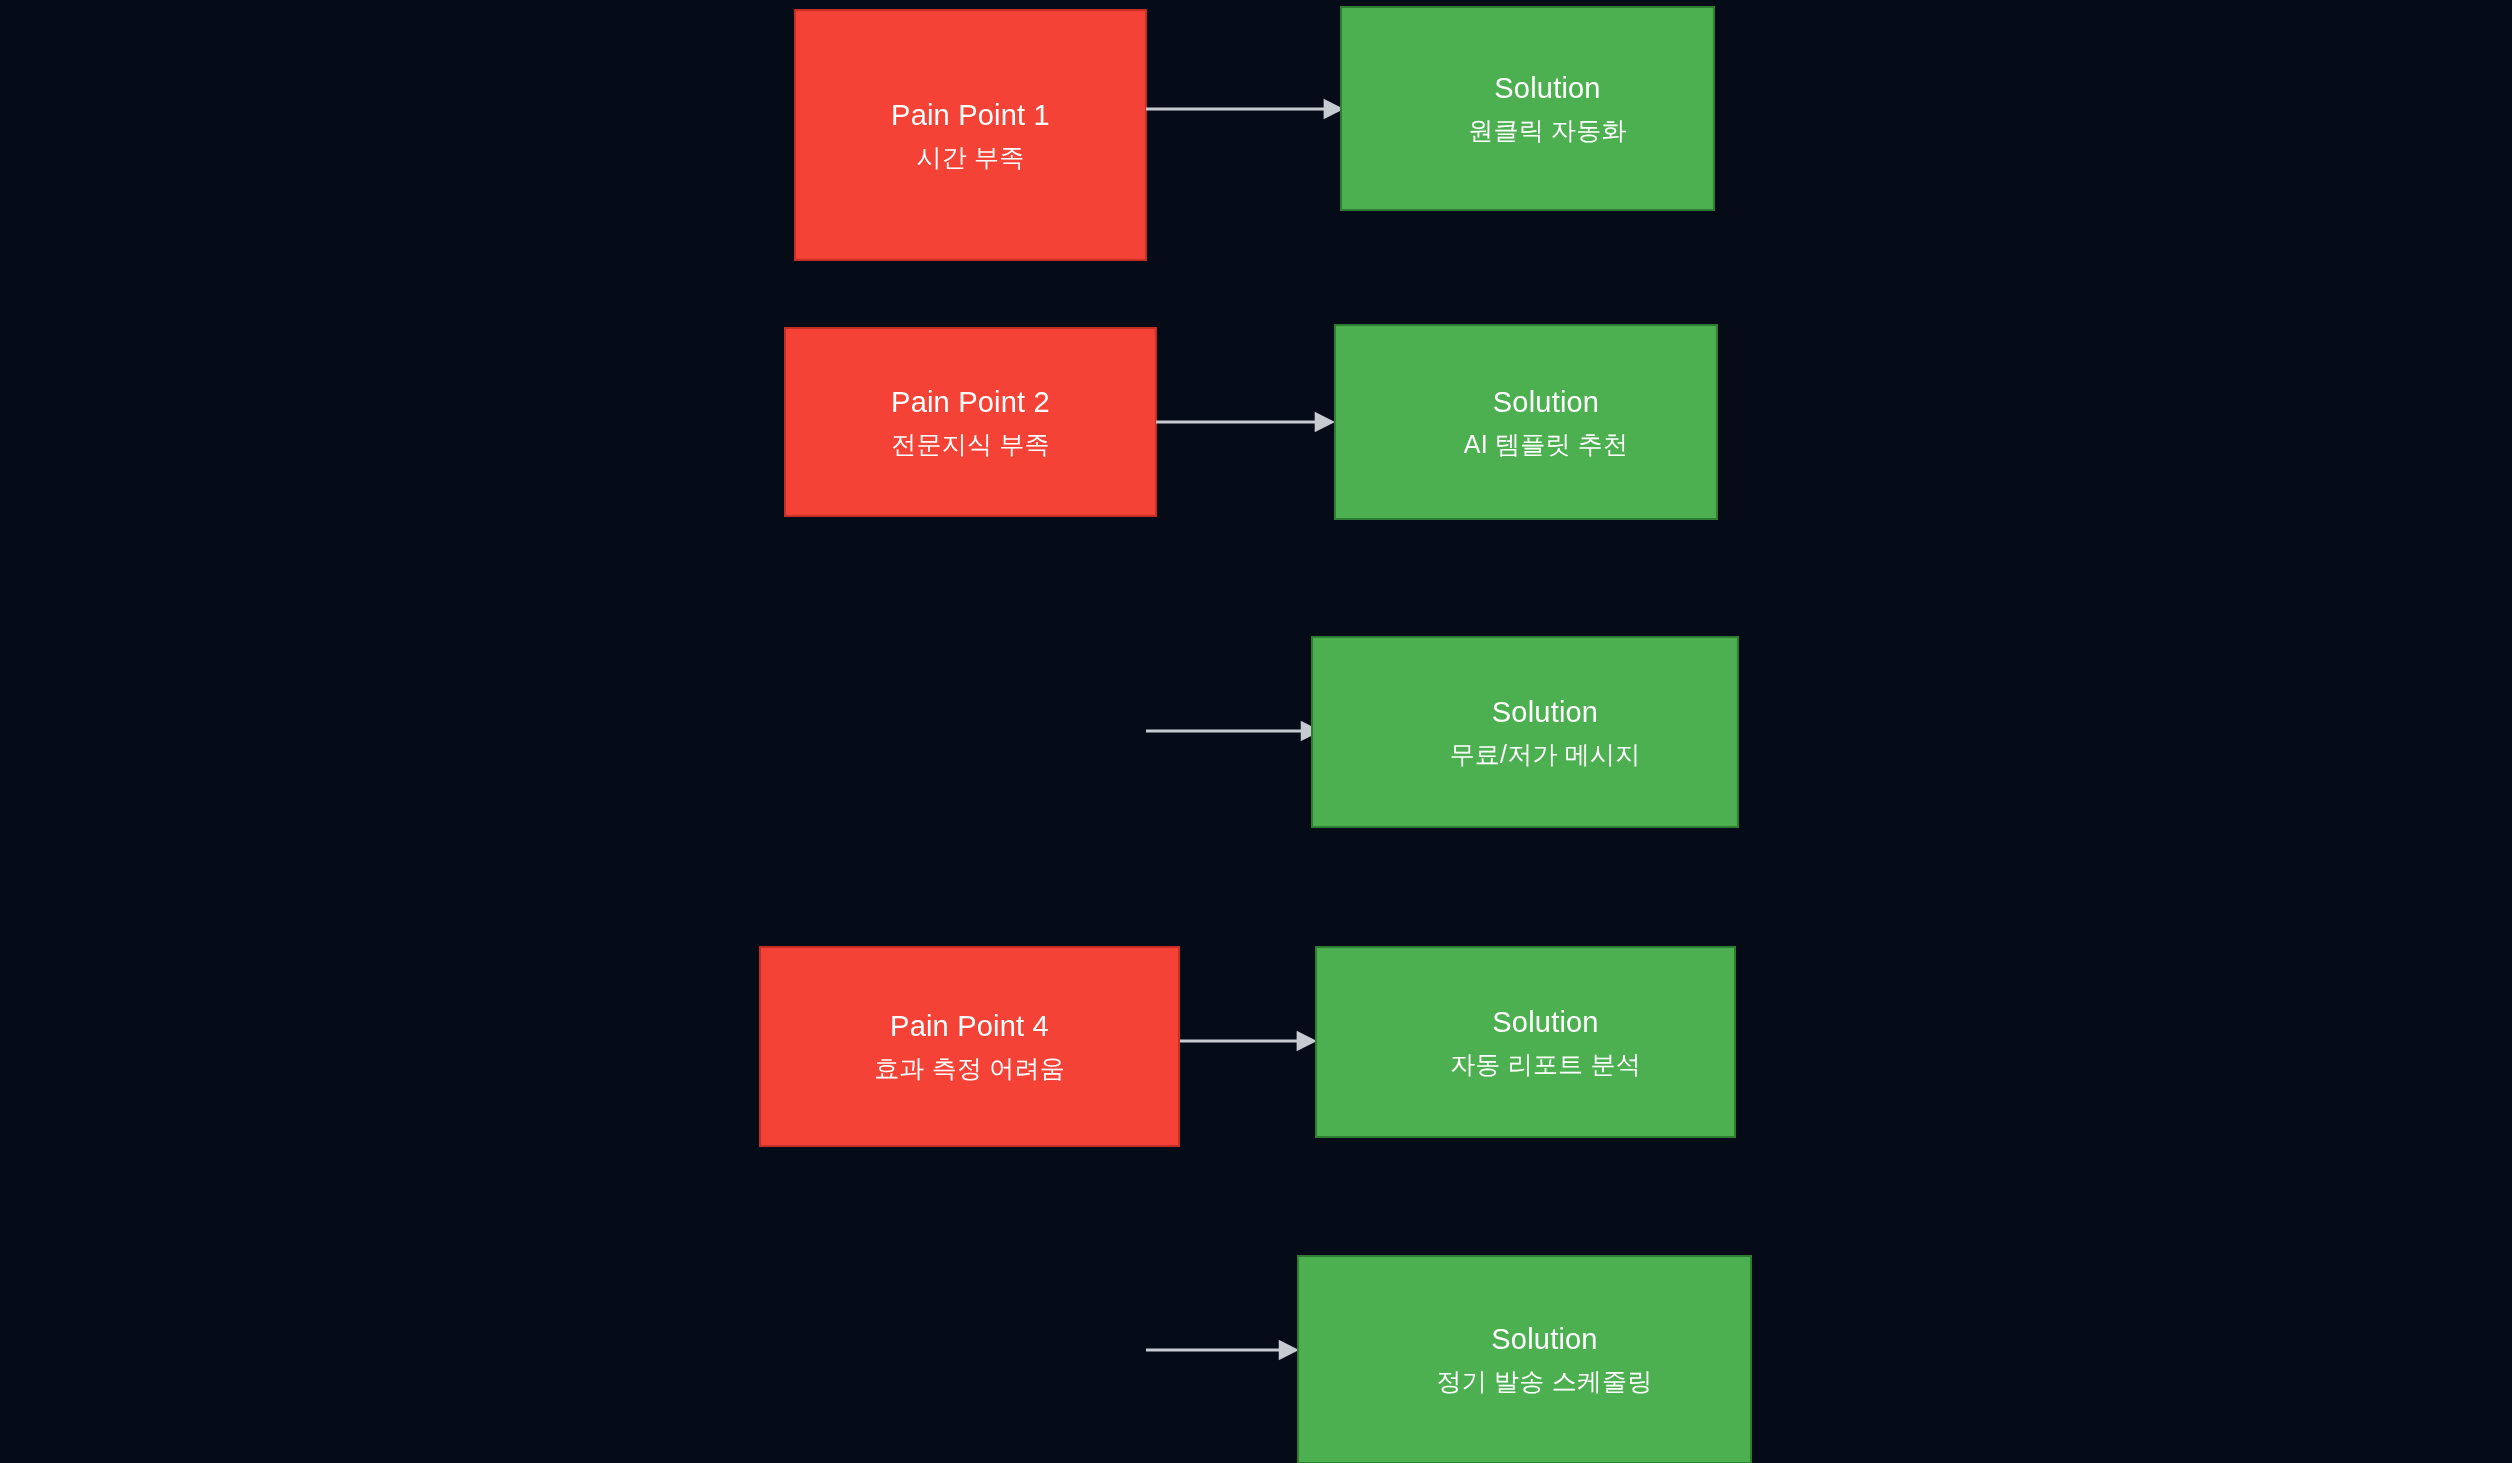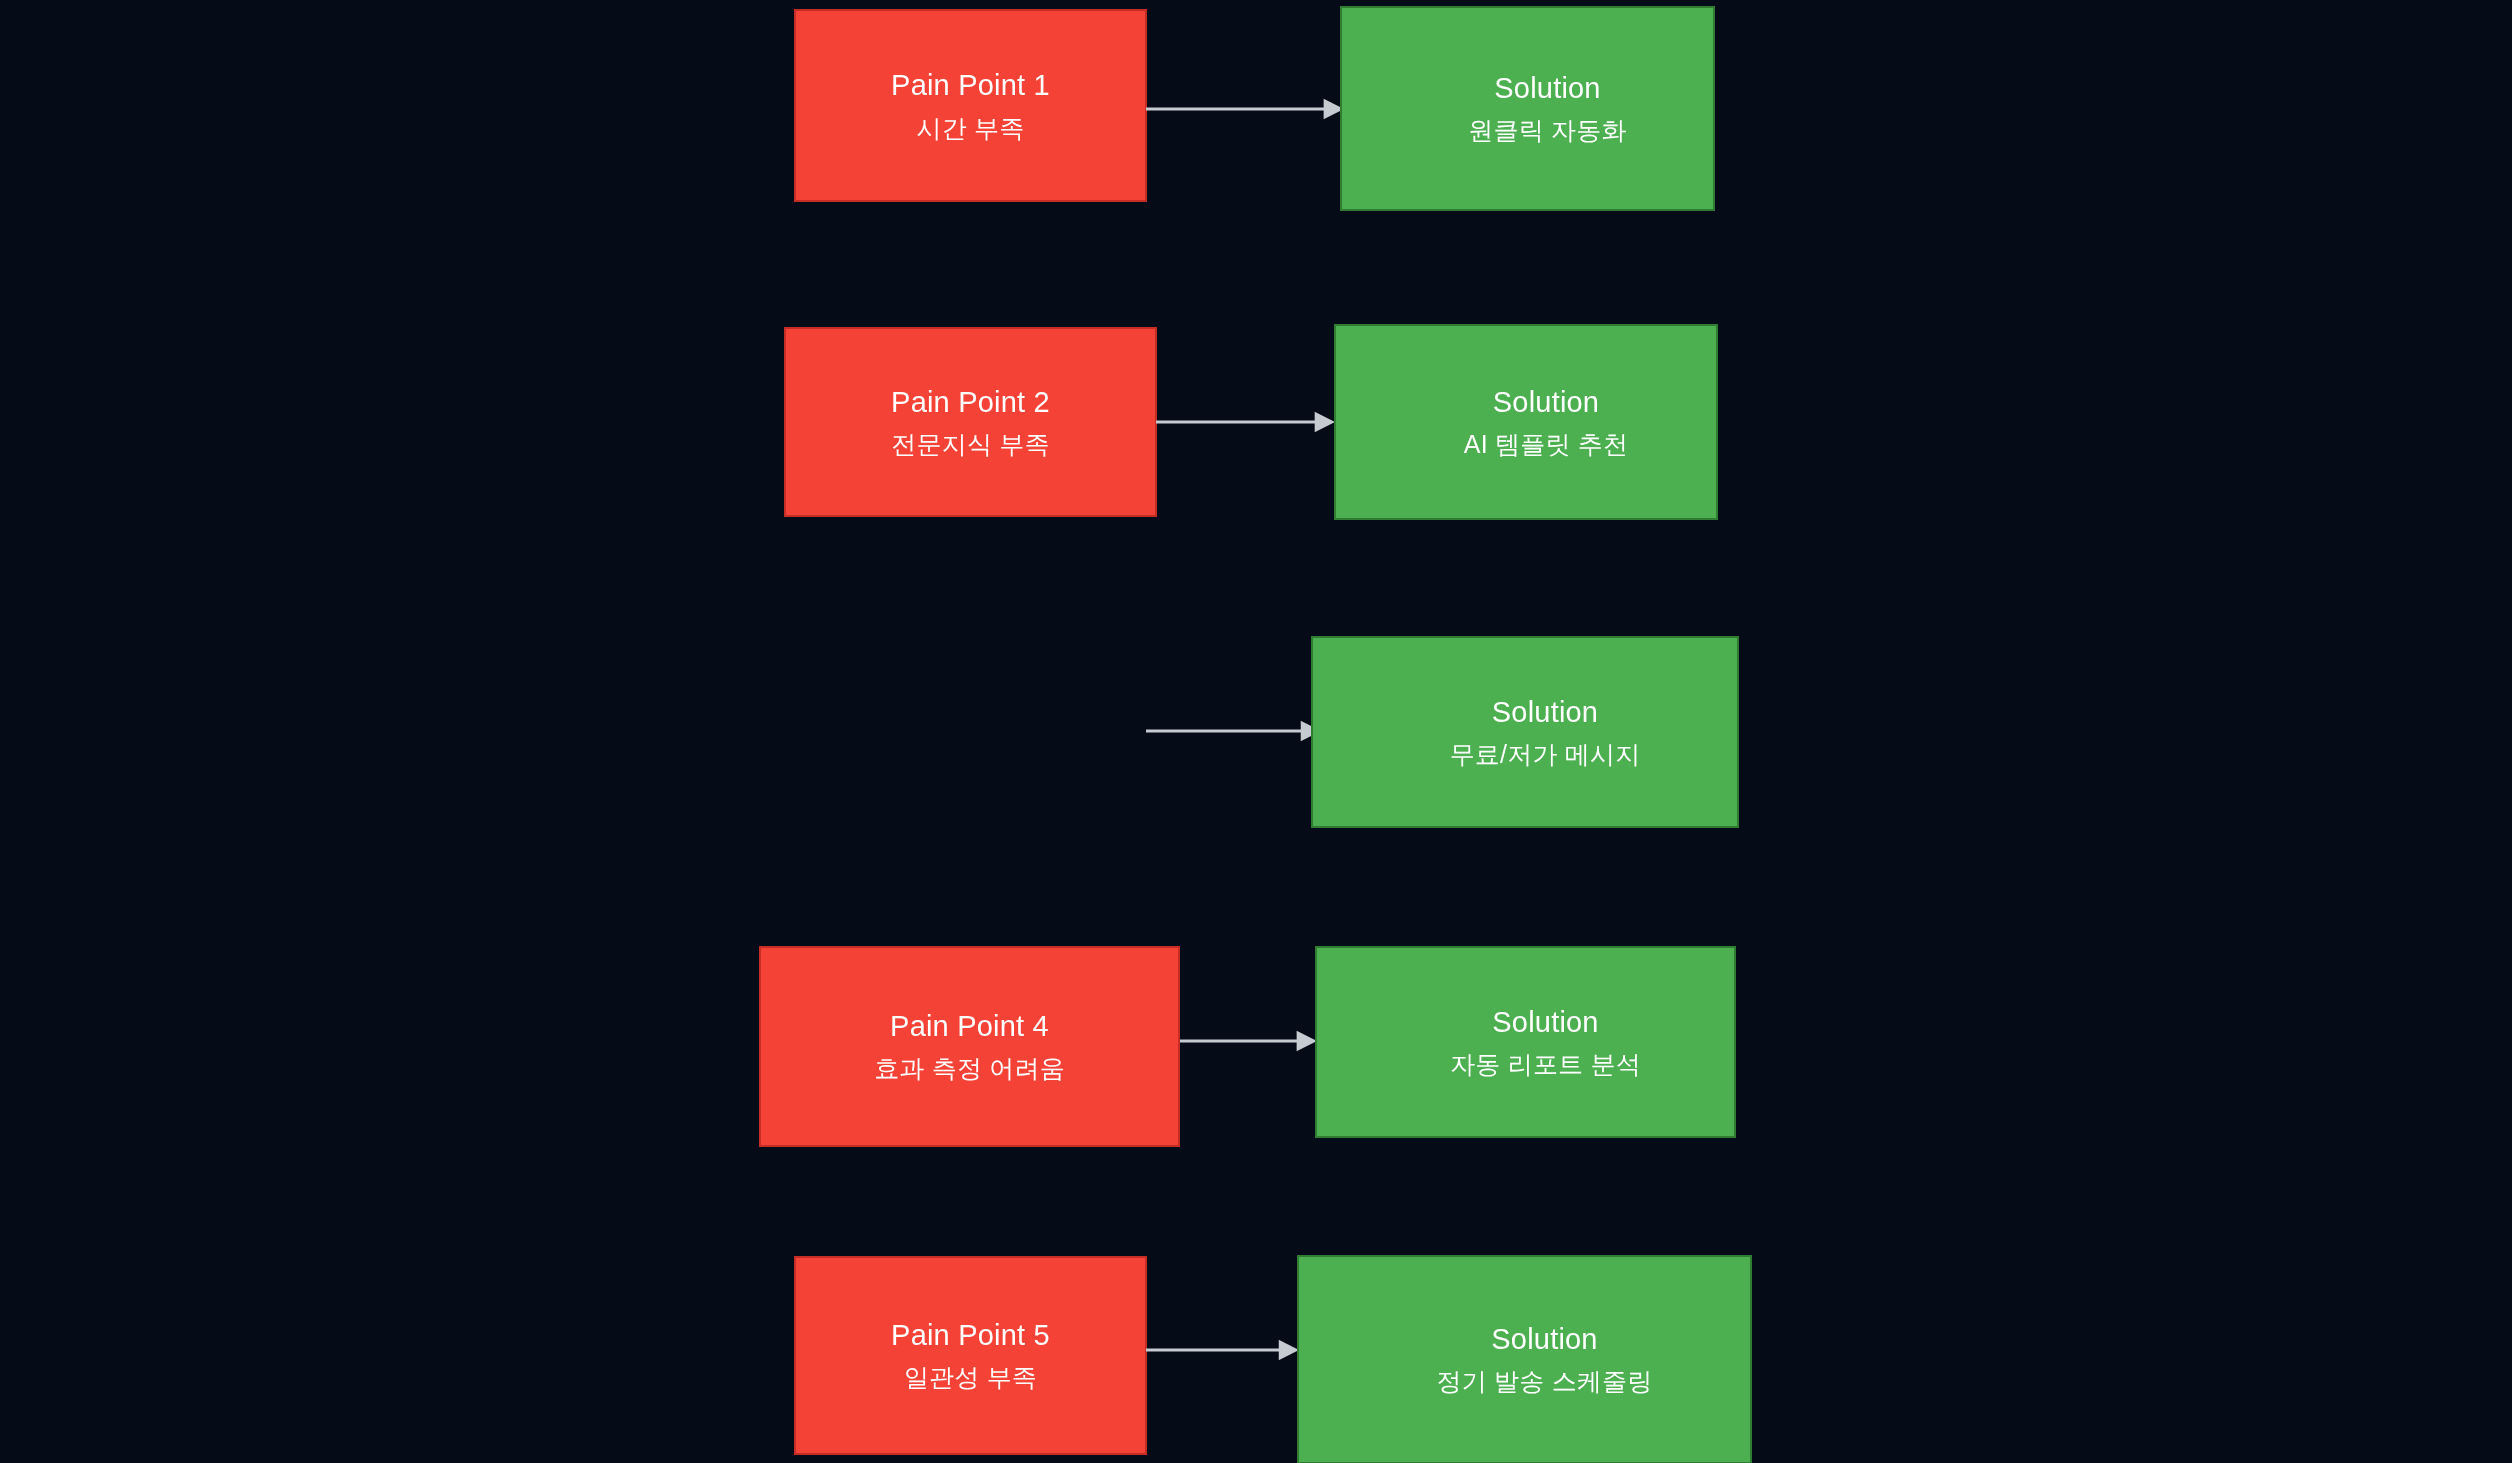--- a/index.html
+++ b/index.html
@@ -62,21 +62,21 @@
   .edge-head {
     fill: #c6cbd1;
     stroke: none;
   }
 </style>
 </head>
 <body>
 
 <div id="canvas">
 
-  <div class="node pain" style="left:794px; top:9.2px; width:353px; height:193px;">
+  <div class="node pain" style="left:794px; top:9.2px; width:353px; height:252px;">
     <div class="l1">Pain Point 1</div>
     <div class="l2">시간 부족</div>
   </div>
   <svg class="edge" style="left:1146px; top:95px; width:198px;" viewBox="0 0 214 30">
     <line class="edge-line" x1="0" y1="15" x2="194" y2="15"></line>
     <polygon class="edge-head" points="192,4 214,15 192,26"></polygon>
   </svg>
   <div class="node solution" style="left:1340px; top:5.5px; width:375px; height:205px;">
     <div class="l1">Solution</div>
     <div class="l2">원클릭 자동화</div>
@@ -110,24 +110,20 @@
   </div>
   <svg class="edge" style="left:1180px; top:1027px; width:137px;" viewBox="0 0 148 30">
     <line class="edge-line" x1="0" y1="15" x2="128" y2="15"></line>
     <polygon class="edge-head" points="126,4 148,15 126,26"></polygon>
   </svg>
   <div class="node solution" style="left:1315px; top:946px; width:421px; height:192px;">
     <div class="l1">Solution</div>
     <div class="l2">자동 리포트 분석</div>
   </div>
 
-  <div class="node pain" style="left:794px; top:1256px; width:353px; height:199px;">
-    <div class="l1">Pain Point 5</div>
-    <div class="l2">일관성 부족</div>
-  </div>
   <svg class="edge" style="left:1146px; top:1336px; width:153px;" viewBox="0 0 166 30">
     <line class="edge-line" x1="0" y1="15" x2="146" y2="15"></line>
     <polygon class="edge-head" points="144,4 166,15 144,26"></polygon>
   </svg>
   <div class="node solution" style="left:1297px; top:1255px; width:455px; height:209px;">
     <div class="l1">Solution</div>
     <div class="l2">정기 발송 스케줄링</div>
   </div>
 
 </div>

